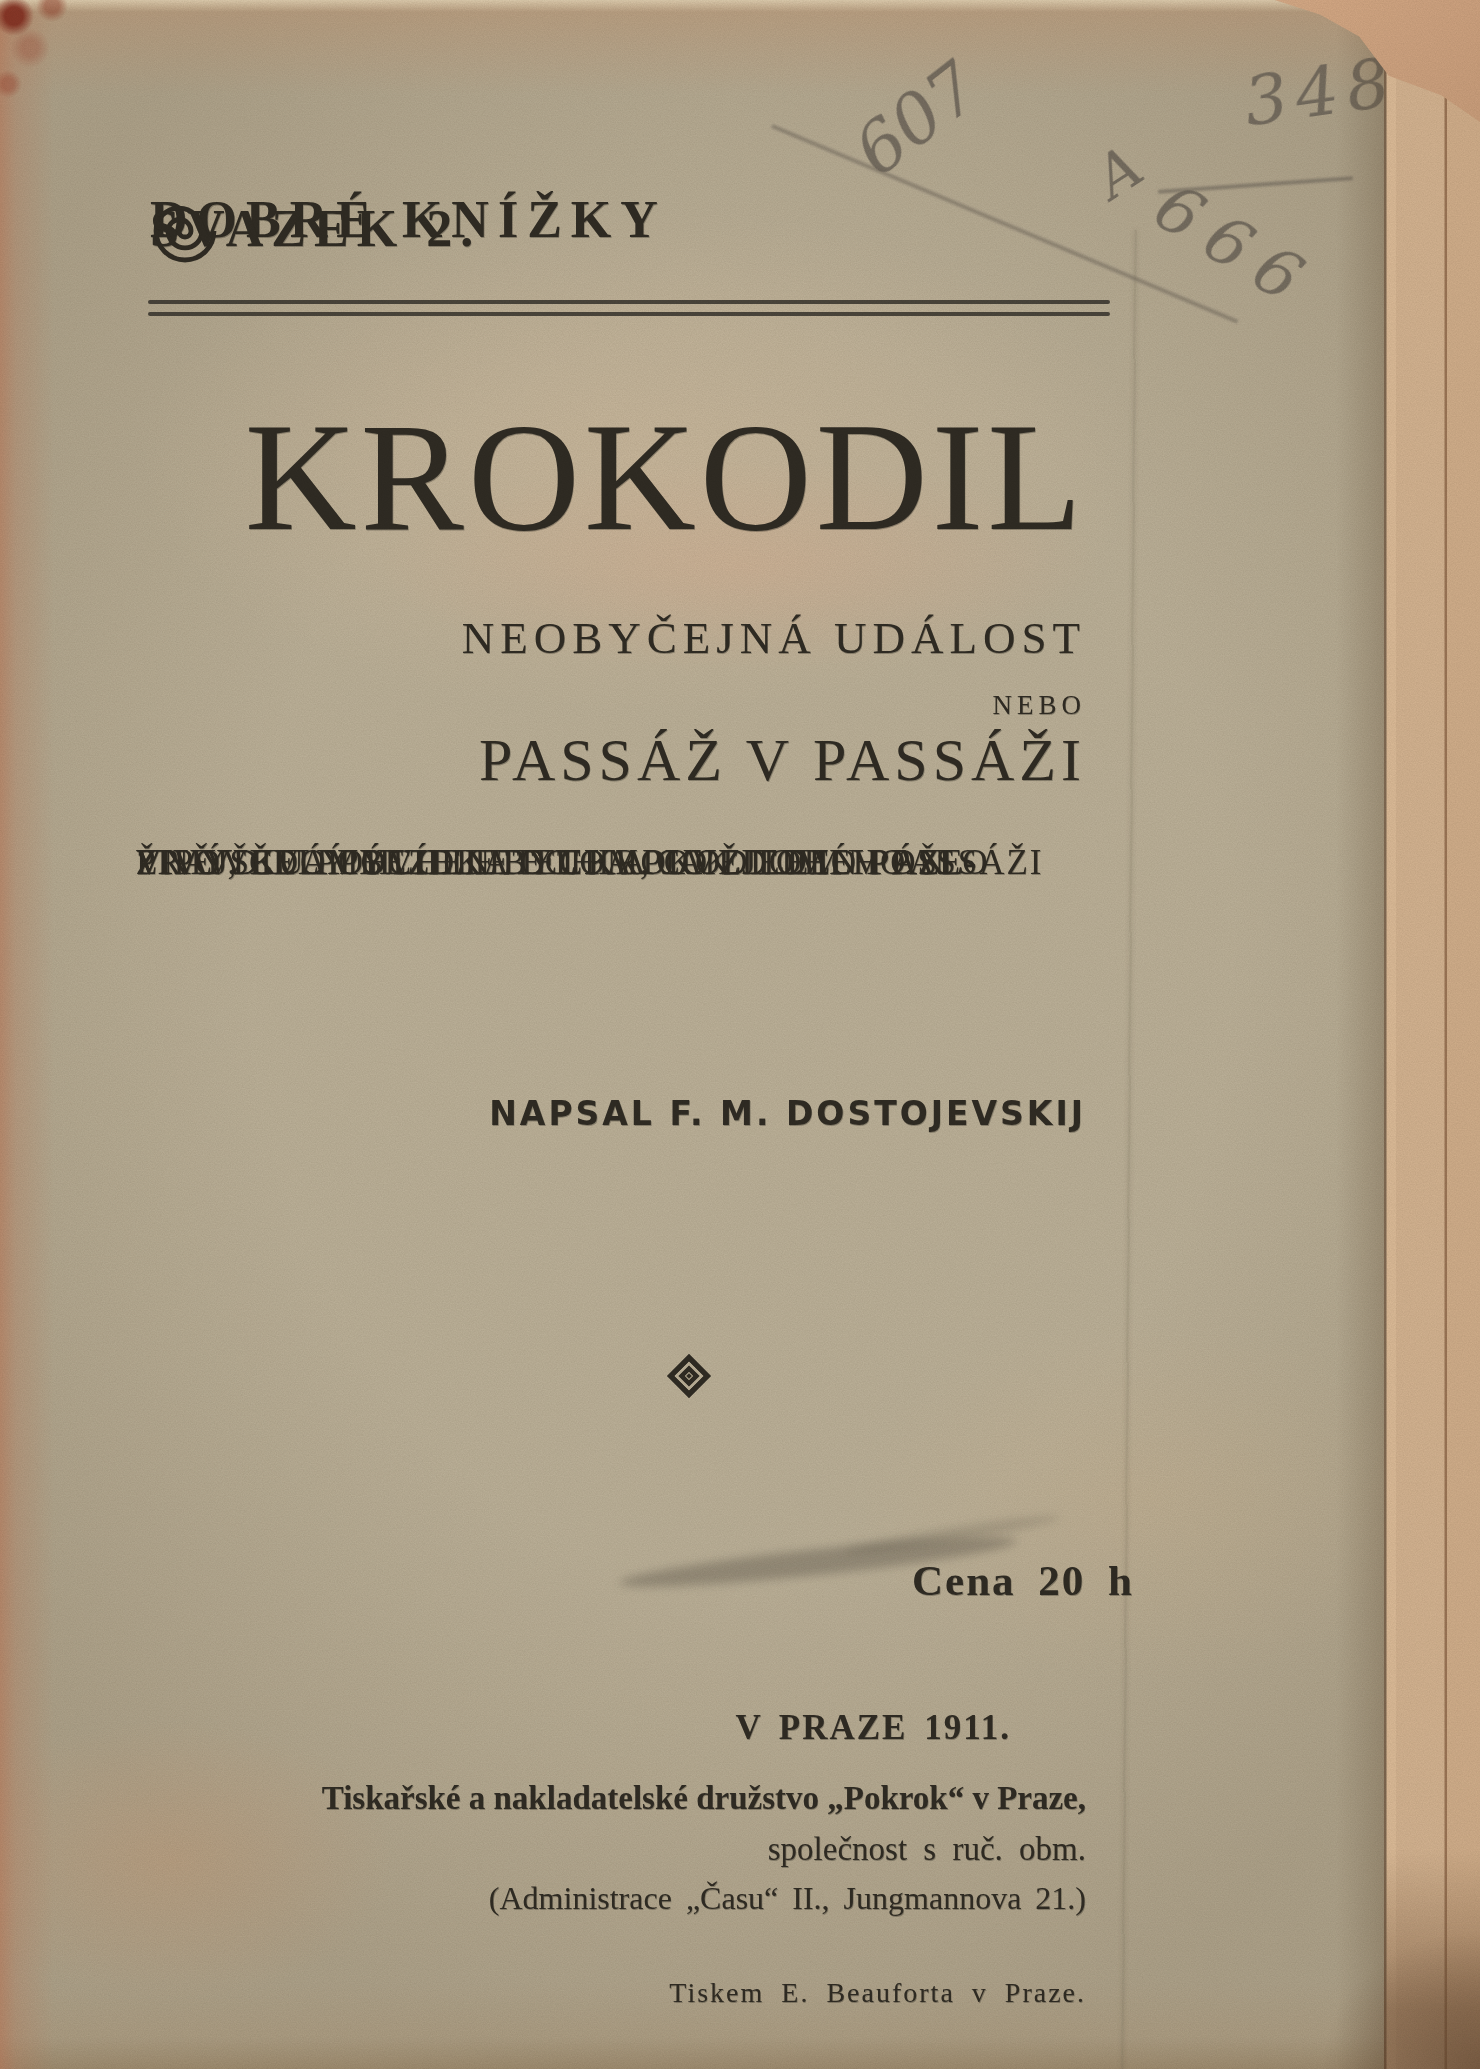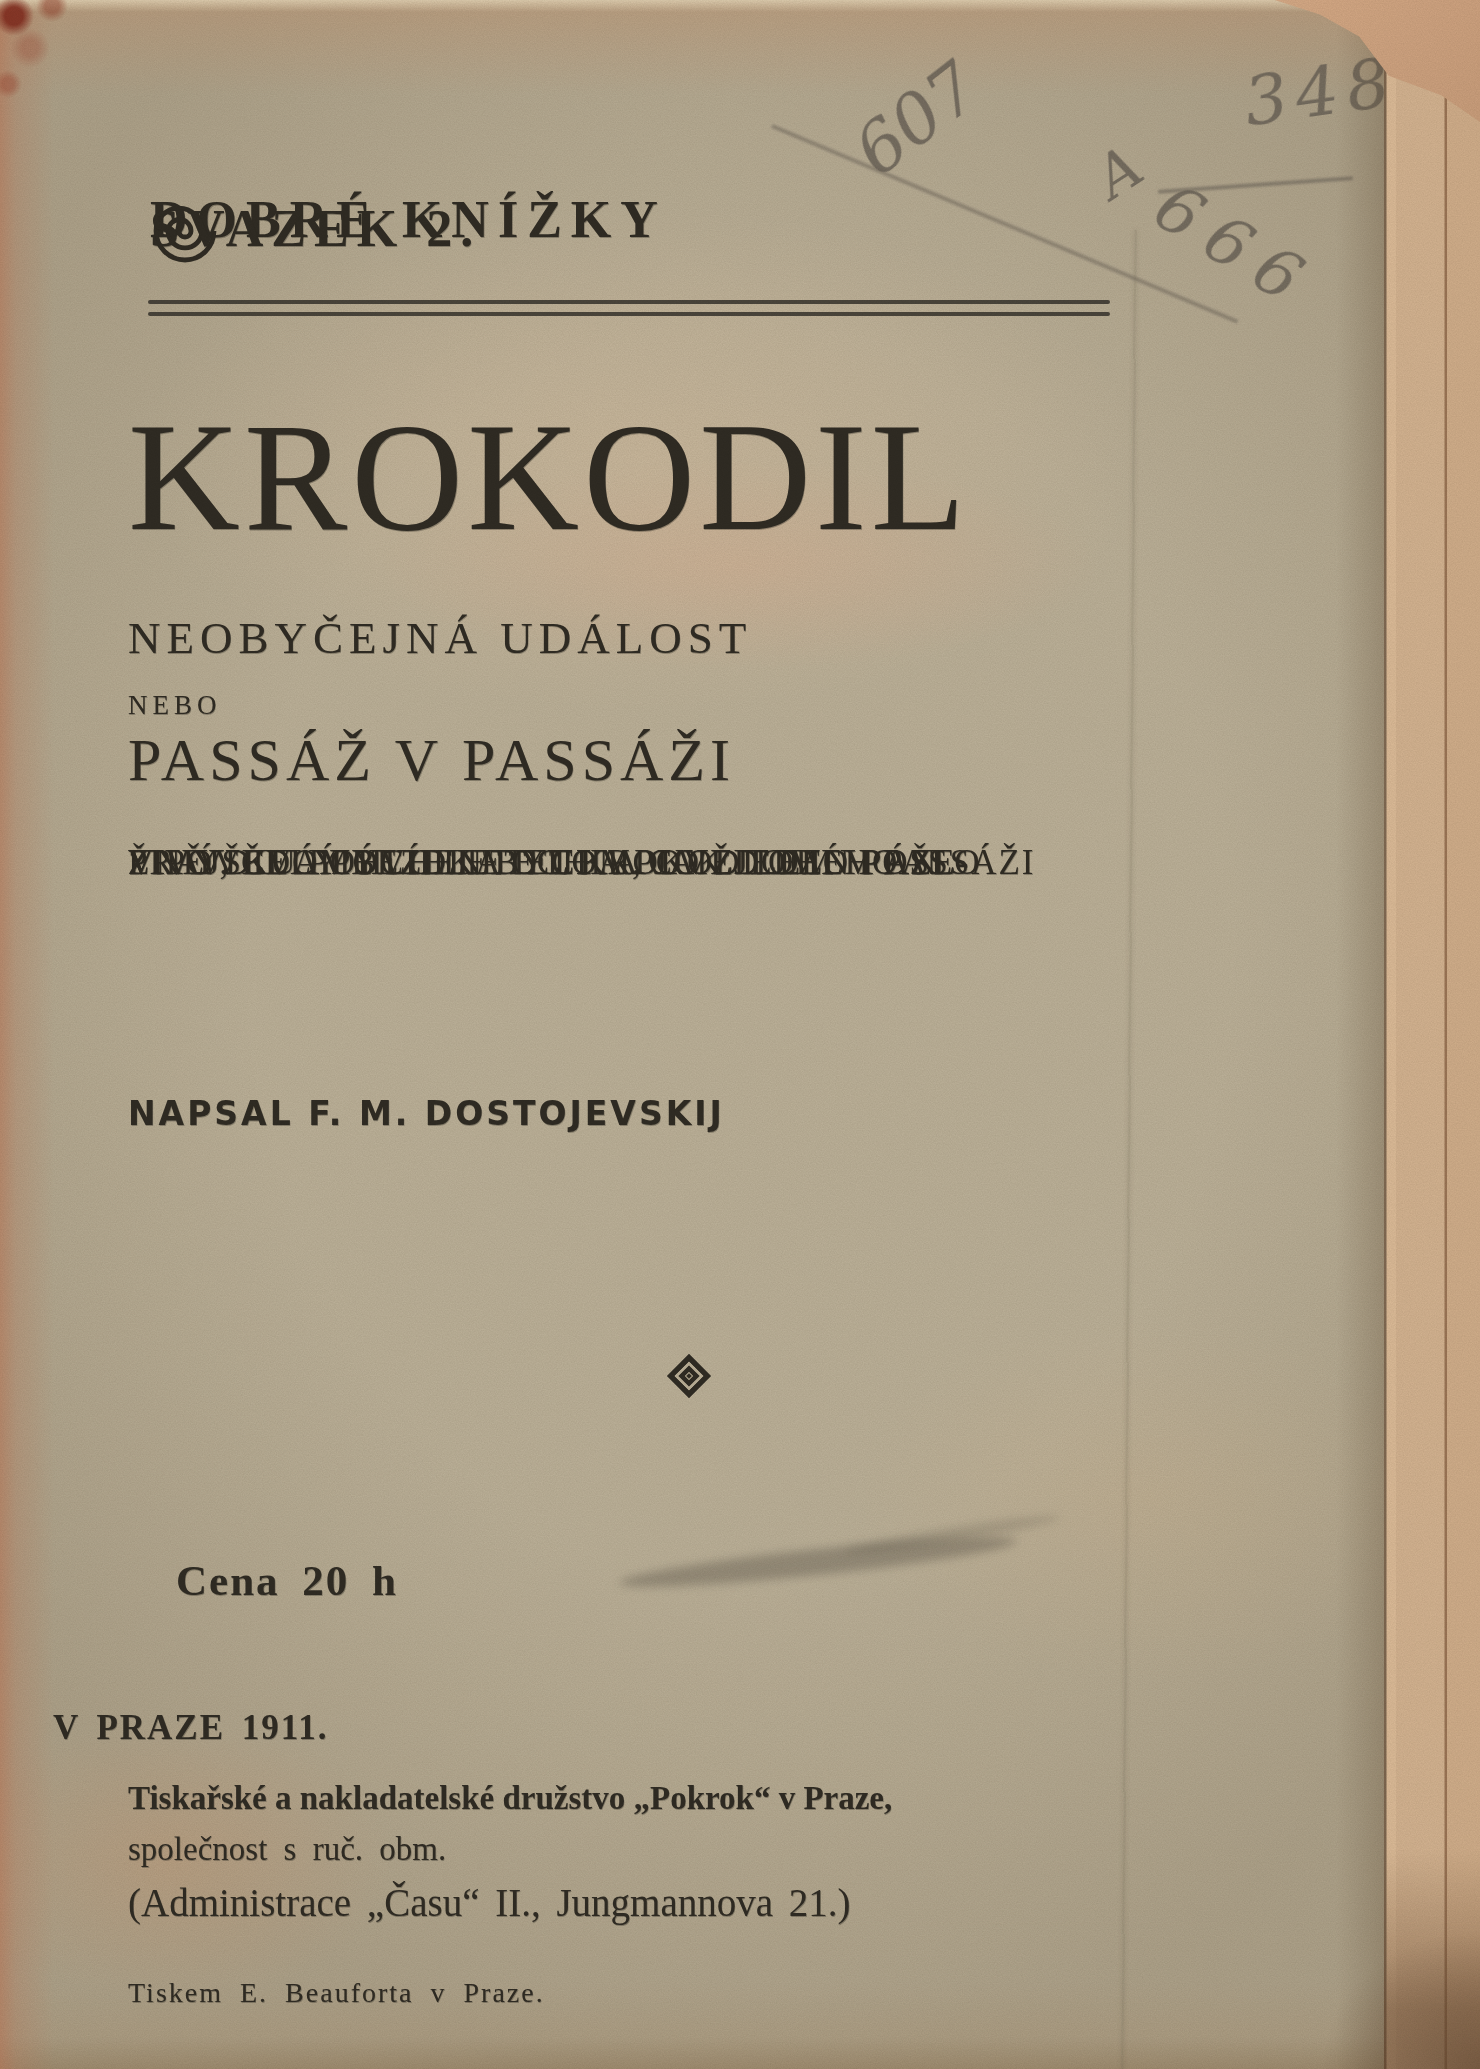--- a/index.html
+++ b/index.html
@@ -16,21 +16,21 @@
       linear-gradient(to bottom, rgba(198,142,102,0.35) 0, rgba(198,142,102,0) 95px),
       linear-gradient(to top, rgba(135,108,74,0.42) 0, rgba(160,130,95,0.16) 32px, rgba(160,130,95,0) 85px),
       radial-gradient(ellipse 720px 360px at 640px 460px, rgba(226,194,160,0.3), rgba(226,194,160,0) 70%),
       radial-gradient(ellipse 520px 150px at 740px 565px, rgba(224,165,134,0.28), rgba(224,165,134,0) 70%),
       radial-gradient(ellipse 420px 260px at 1150px 1500px, rgba(208,178,138,0.22), rgba(208,178,138,0) 70%),
       radial-gradient(ellipse 320px 200px at 170px 1860px, rgba(202,150,112,0.3), rgba(202,150,112,0) 70%),
       radial-gradient(ellipse 60% 55% at 50% 46%, rgba(0,0,0,0) 55%, rgba(115,100,76,0.2) 100%),
       #b9ae96;
   }
   #page *{position:absolute;box-sizing:border-box;}
-  .txt{left:128px;width:950px;text-align:left;white-space:nowrap;
+  .txt{left:136px;width:950px;text-align:right;white-space:nowrap;
        text-shadow:0.6px 0.6px 0 rgba(47,43,35,0.35);}
   
   .header-row{left:150px;top:190px;width:958px;display:flex;position:absolute;
               align-items:flex-start;justify-content:space-between;}
   .header-row *{position:static;}
   .series-title{font-size:52px;font-weight:bold;letter-spacing:9px;text-shadow:0.6px 0.6px 0 rgba(47,43,35,0.35);}
   .volume-label{font-size:52px;font-weight:bold;letter-spacing:8px;transform:translateY(9px);text-shadow:0.6px 0.6px 0 rgba(47,43,35,0.35);}
   .spiral-wrap{padding-top:6px;}
   .rule{left:148px;width:962px;height:4px;background:#35312a;opacity:.85;border-radius:2px;}
   .rule-top{top:300px;} .rule-bottom{top:312px;}
@@ -48,21 +48,21 @@
                font-weight:bold;font-size:35px;letter-spacing:4px;}
   
   .ornament-row{left:130px;top:1350px;width:950px;display:flex;justify-content:center;
                 gap:7px;transform:translateX(58px);}
   .ornament-row *{position:static;}
   
   .price-line{top:1556px;font-size:43px;font-weight:bold;letter-spacing:2px;word-spacing:10px;transform:translateX(48px);}
   .imprint-place{top:1708px;font-size:35px;font-weight:bold;letter-spacing:2px;word-spacing:6px;transform:translateX(-75px);}
   .imprint-publisher{top:1780px;font-size:33px;font-weight:bold;}
   .imprint-company{top:1831px;font-size:33px;word-spacing:8px;}
-  .imprint-admin{top:1880px;font-size:39px;word-spacing:6px;}
+  .imprint-admin{top:1880px;font-size:32px;word-spacing:6px;}
   .imprint-printer{top:1941px;font-size:28px;letter-spacing:2px;word-spacing:8px;margin-top:36px;}
   
   .pencil{font-family:"DejaVu Serif",serif;font-style:italic;color:rgba(100,93,83,0.8);
           filter:blur(0.6px);white-space:nowrap;}
   .pencil-607{left:850px;top:78px;font-size:70px;transform:rotate(-38deg);}
   .pencil-a{left:1098px;top:138px;font-size:58px;transform:rotate(-33deg);}
   .pencil-348{left:1244px;top:52px;font-size:68px;letter-spacing:8px;transform:rotate(-8deg);}
   .pencil-666{left:1182px;top:168px;font-size:66px;letter-spacing:16px;transform:rotate(32deg);transform-origin:left top;}
   .pencil-strike{left:1158px;top:183px;width:195px;height:4px;background:rgba(100,93,83,0.55);
                  transform:rotate(-4deg);filter:blur(1px);}

